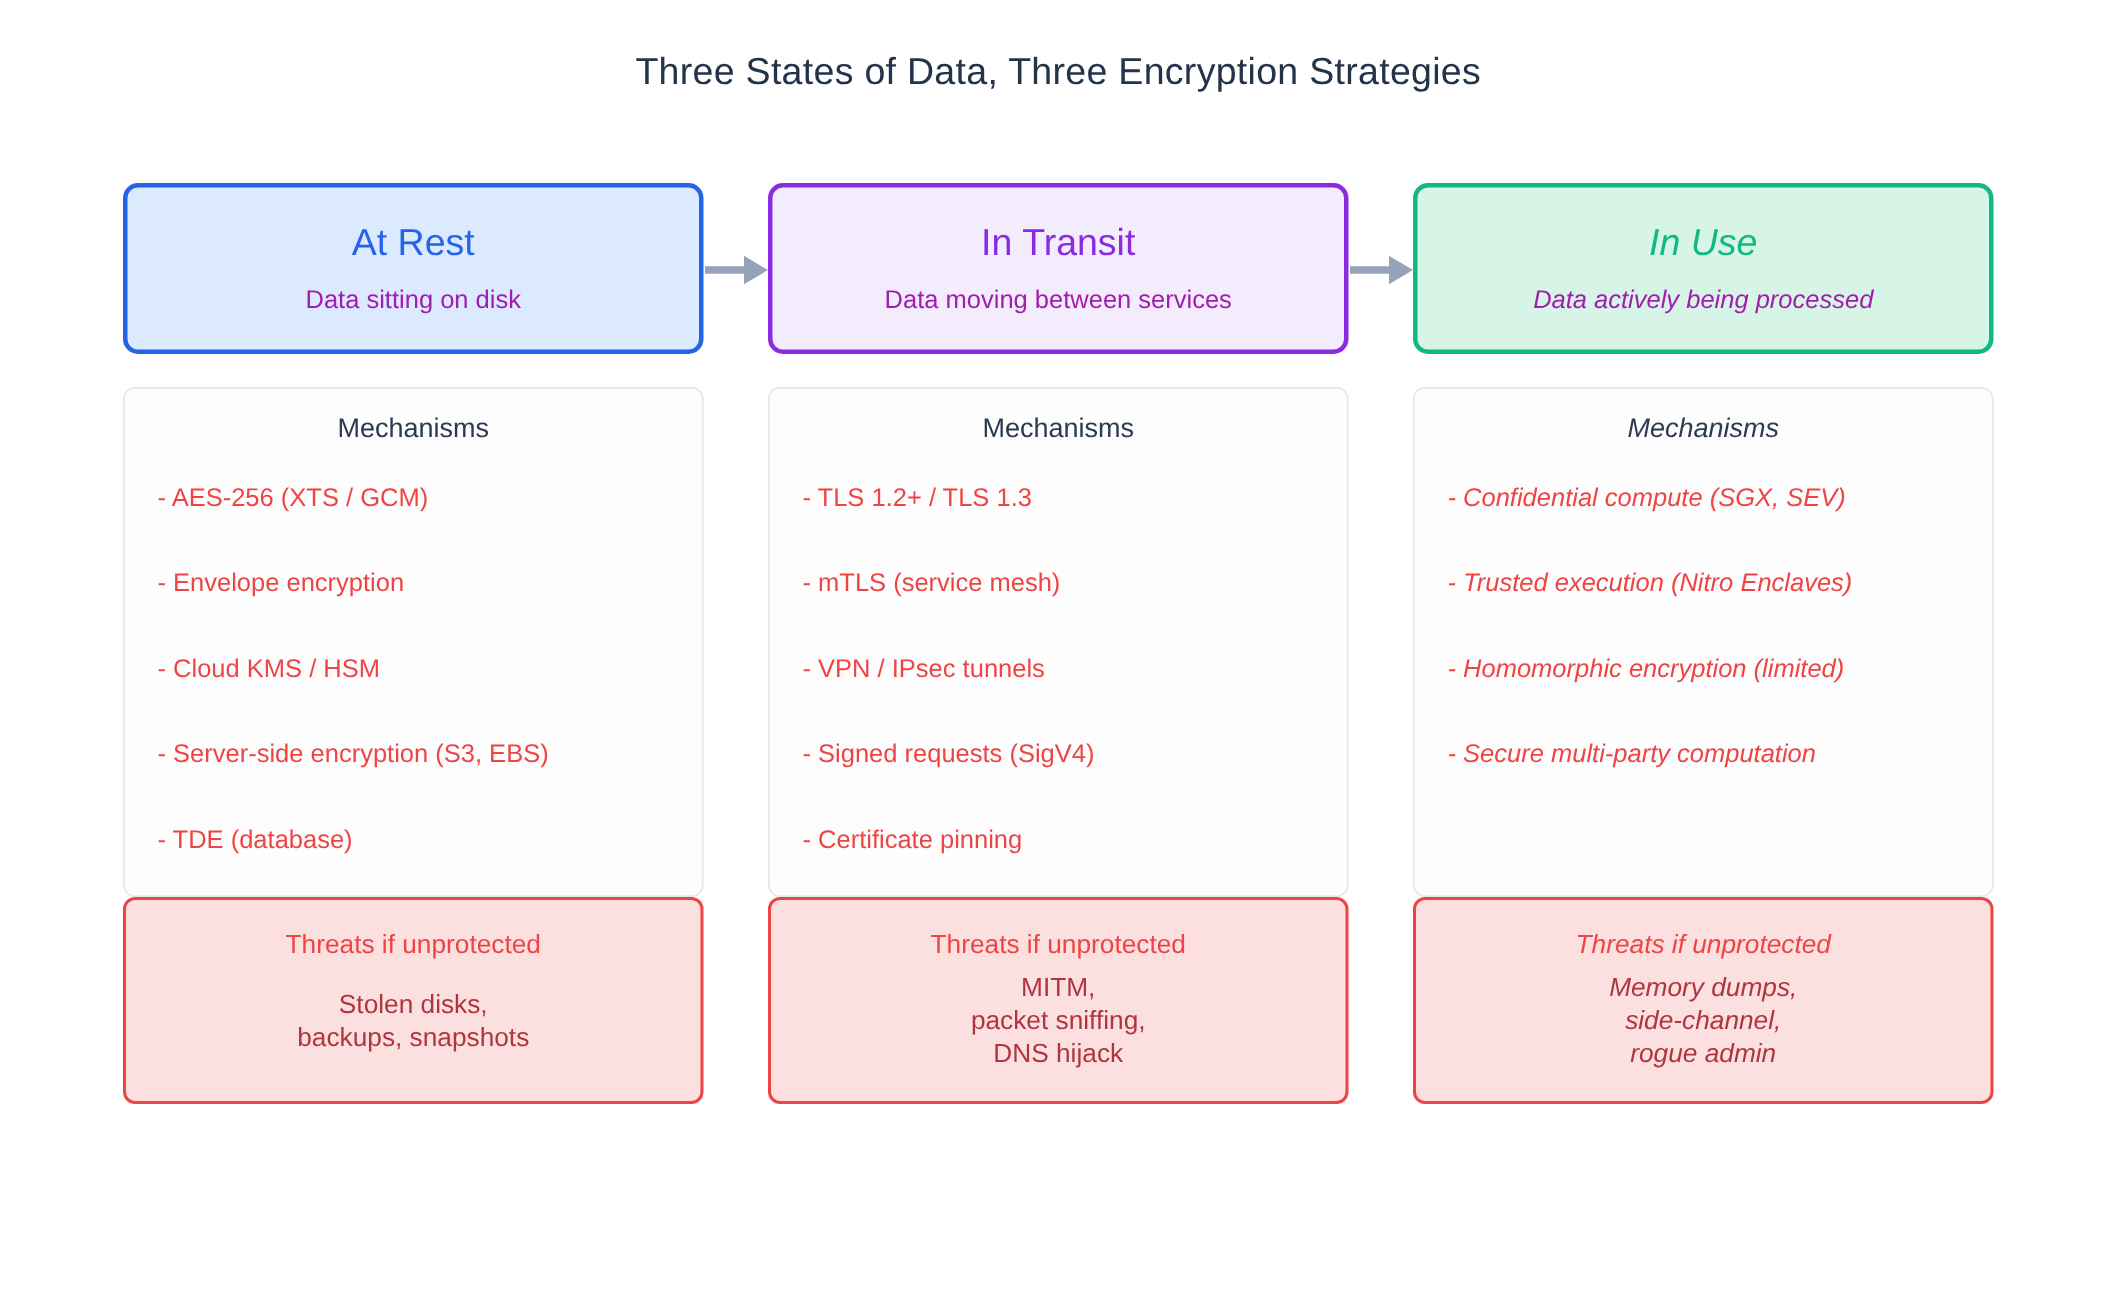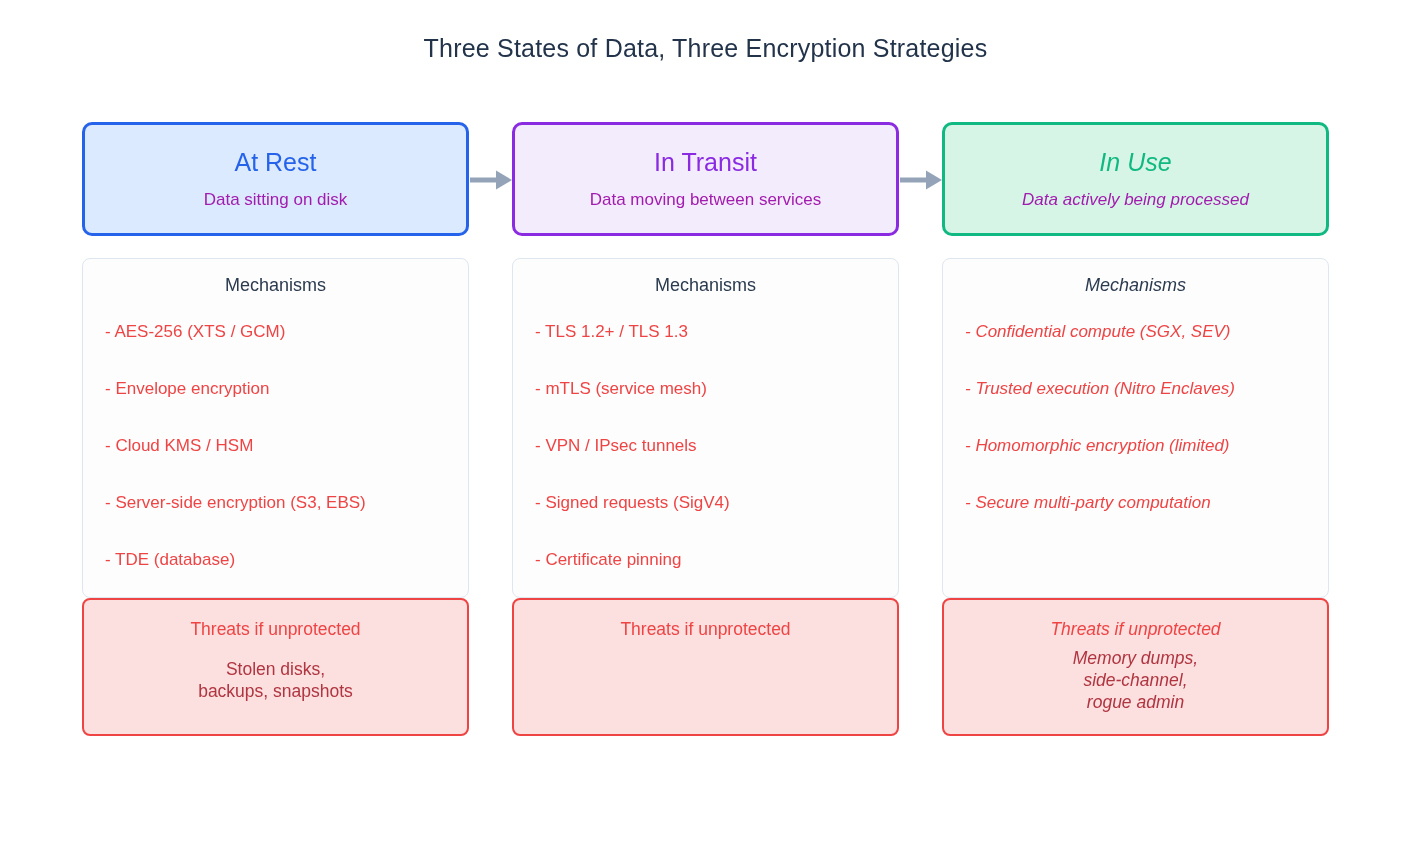--- a/index.html
+++ b/index.html
@@ -156,20 +156,23 @@
       <ul class="mech-list">
         <li>- TLS 1.2+ / TLS 1.3</li>
         <li>- mTLS (service mesh)</li>
         <li>- VPN / IPsec tunnels</li>
         <li>- Signed requests (SigV4)</li>
         <li>- Certificate pinning</li>
       </ul>
     </div>
     <div class="threat-box">
       <div class="threat-heading">Threats if unprotected</div>
+      <div class="threat-body">MITM,
+packet sniffing,
+DNS hijack</div>
     </div>
   </section>
 
   <section class="col col-2 c-use">
     <div class="state-box">
       <div class="state-title">In Use</div>
       <div class="state-subtitle">Data actively being processed</div>
     </div>
     <div class="mech-box">
       <div class="mech-heading">Mechanisms</div>

